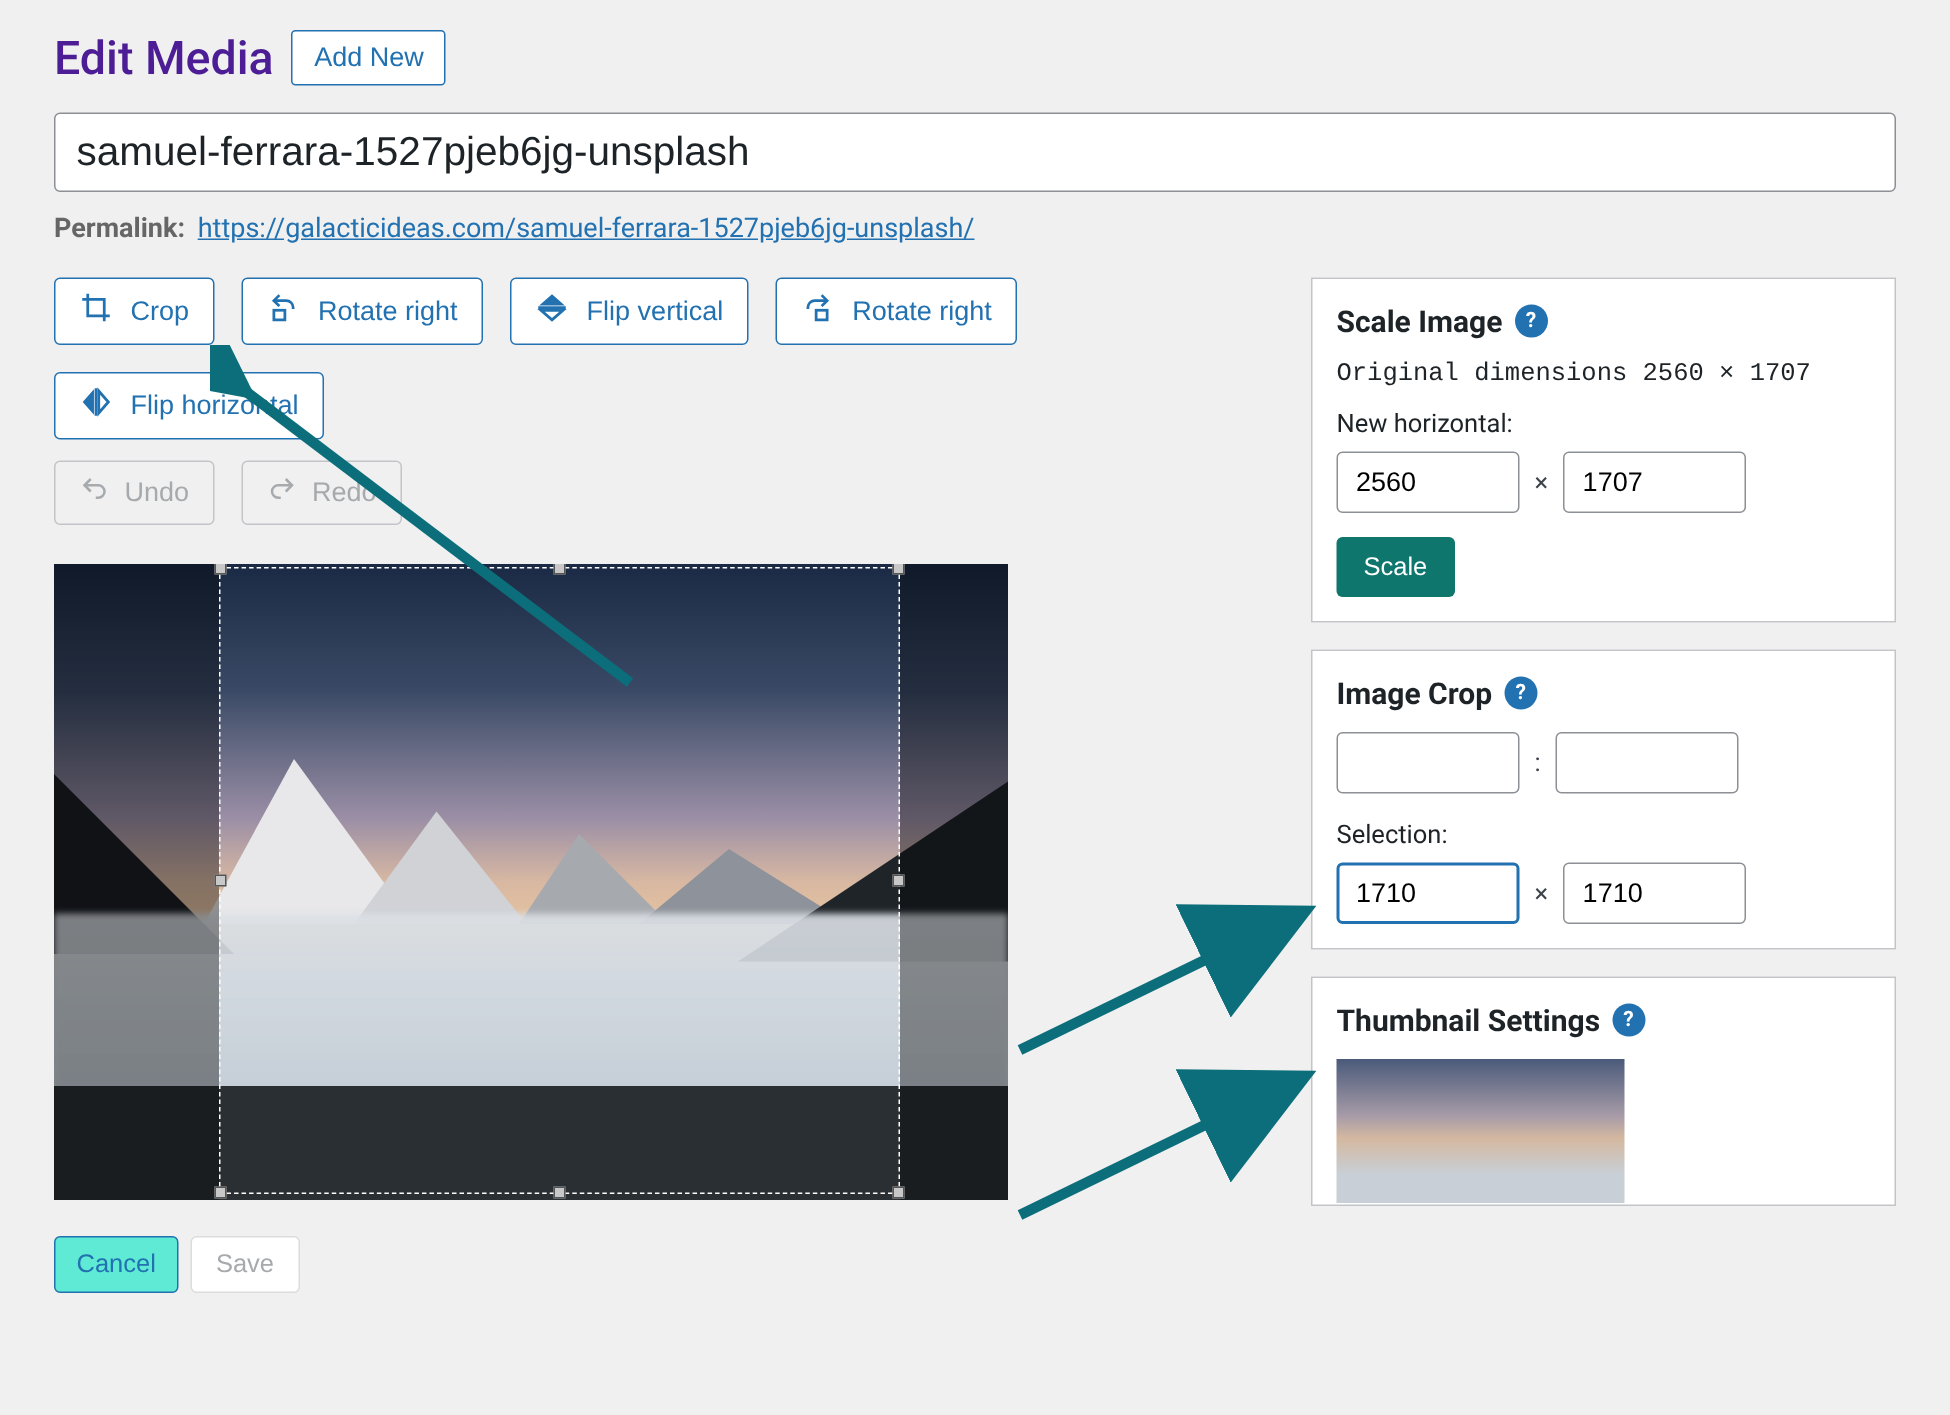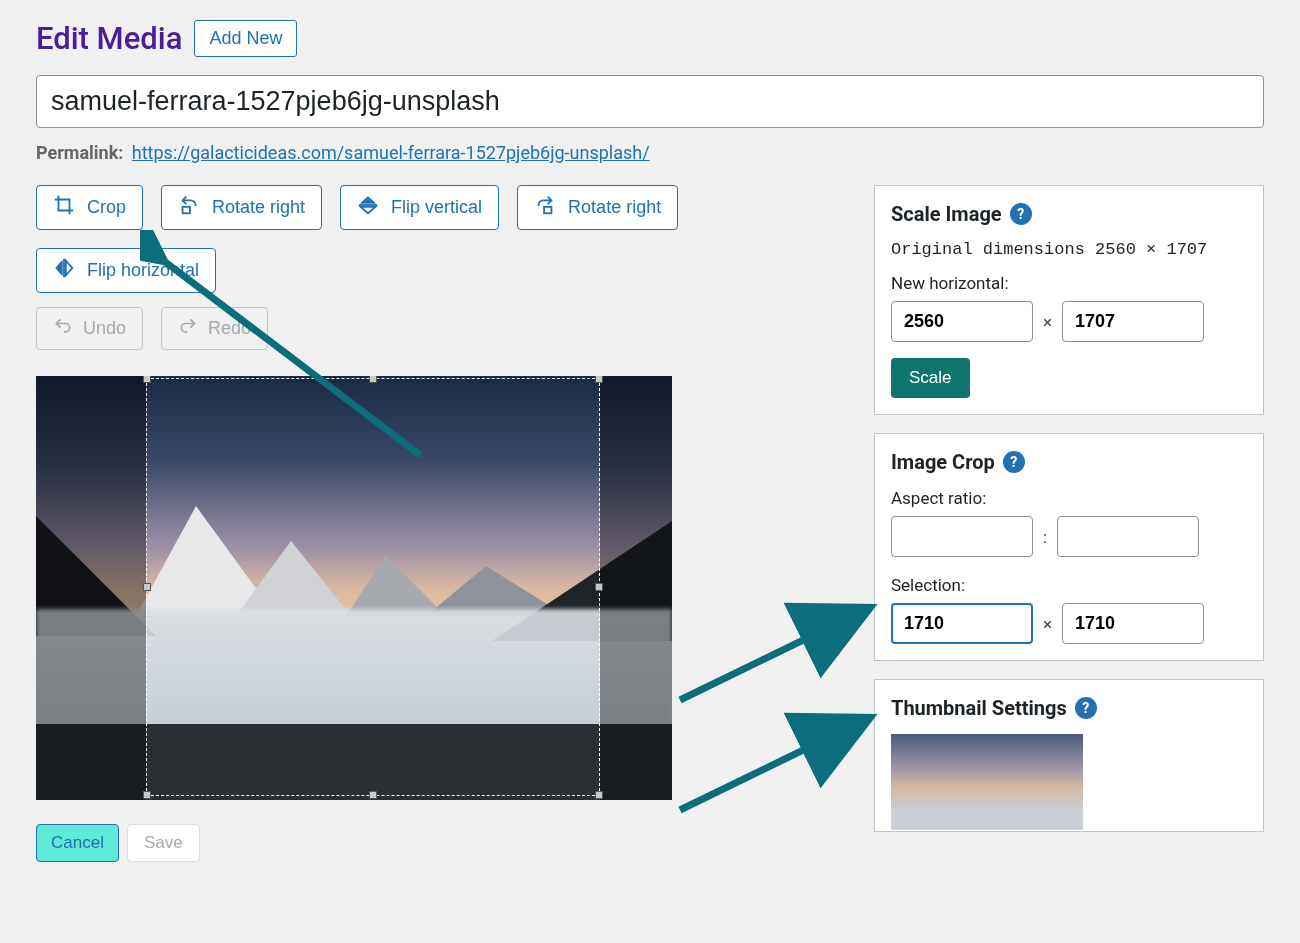--- a/index.html
+++ b/index.html
@@ -40,21 +40,21 @@
 .shade.r { right:0; top:0; bottom:0; width:72px;}
 .selection { position:absolute; left:110px; top:2px; right:72px; bottom:4px; border:1px dashed #fff; }
 .handle { position:absolute; width:8px; height:8px; background:#c8c8c8; border:1px solid #555; }
 .h-nw{left:-4px;top:-4px}.h-n{left:50%;top:-4px;margin-left:-4px}.h-ne{right:-4px;top:-4px}.h-e{right:-4px;top:50%;margin-top:-4px}.h-se{right:-4px;bottom:-4px}.h-s{left:50%;bottom:-4px;margin-left:-4px}.h-sw{left:-4px;bottom:-4px}.h-w{left:-4px;top:50%;margin-top:-4px}
 .panel { border: 1px solid #c3c4c7; background: #fff; padding: 16px; }
 .panel h2 { font-size: 20px; font-weight: 700; display:flex; align-items:center; gap:8px; margin-bottom:14px; color:#1d2327;}
 .help-ic { display:inline-flex; width:22px; height:22px; border-radius:50%; background:#2271b1; color:#fff; align-items:center; justify-content:center; font-size:14px; font-weight:700; cursor:pointer;}
 .panel p, .panel label {font-size:17px; color:#1d2327;}
 .panel .orig { margin-bottom:14px; font-size:17px;font-family:Liberation Mono, monospace;}
 .inputrow { display:flex; align-items:center; gap:10px; margin-top:8px; margin-bottom:16px; }
-.num-in { width:142px; padding:9px 12px; font-size:18px; border:1px solid #8c8f94; border-radius:4px;font-weight:bold; }
+.num-in { width:122px; padding:9px 12px; font-size:18px; border:1px solid #8c8f94; border-radius:4px; }
 .num-in.focused { border:2px solid #2271b1; padding:8px 11px; }
 .times { color:#3c434a; font-size:17px;}
 .scale-btn { background:#0f766e; color:#fff; border:none; border-radius:4px; padding:10px 18px; font-size:17px; cursor:pointer;}
 .field-block { margin-bottom:18px;}
 .field-block label { display:block; margin-bottom:6px; font-size:17px;}
 .thumb { width:192px; height:96px; background: linear-gradient(180deg, #4a5a7a 0%, #a89ca8 40%, #d4b8a0 55%, #c8cfd6 80%); position:relative; overflow:hidden;}
 .arrow { position:absolute; pointer-events:none; }
 </style>
 </head>
 <body>
@@ -184,21 +184,20 @@
         </div>
         <button class="scale-btn">Scale</button>
       </div>
 
       <div class="panel">
         <h2>
           <span>Image Crop</span>
           <span class="help-ic">?</span>
         </h2>
         <div class="field-block">
-          <label>Aspect ratio:</label>
           <div class="inputrow" style="margin-bottom:0">
             <input class="num-in" value="" style="">
             <span class="times">:</span>
             <input class="num-in" value="" style="">
           </div>
         </div>
         <div class="field-block" style="margin-bottom:0">
           <label>Selection:</label>
           <div class="inputrow" style="margin-bottom:0">
             <input class="num-in focused" value="1710" style="">

